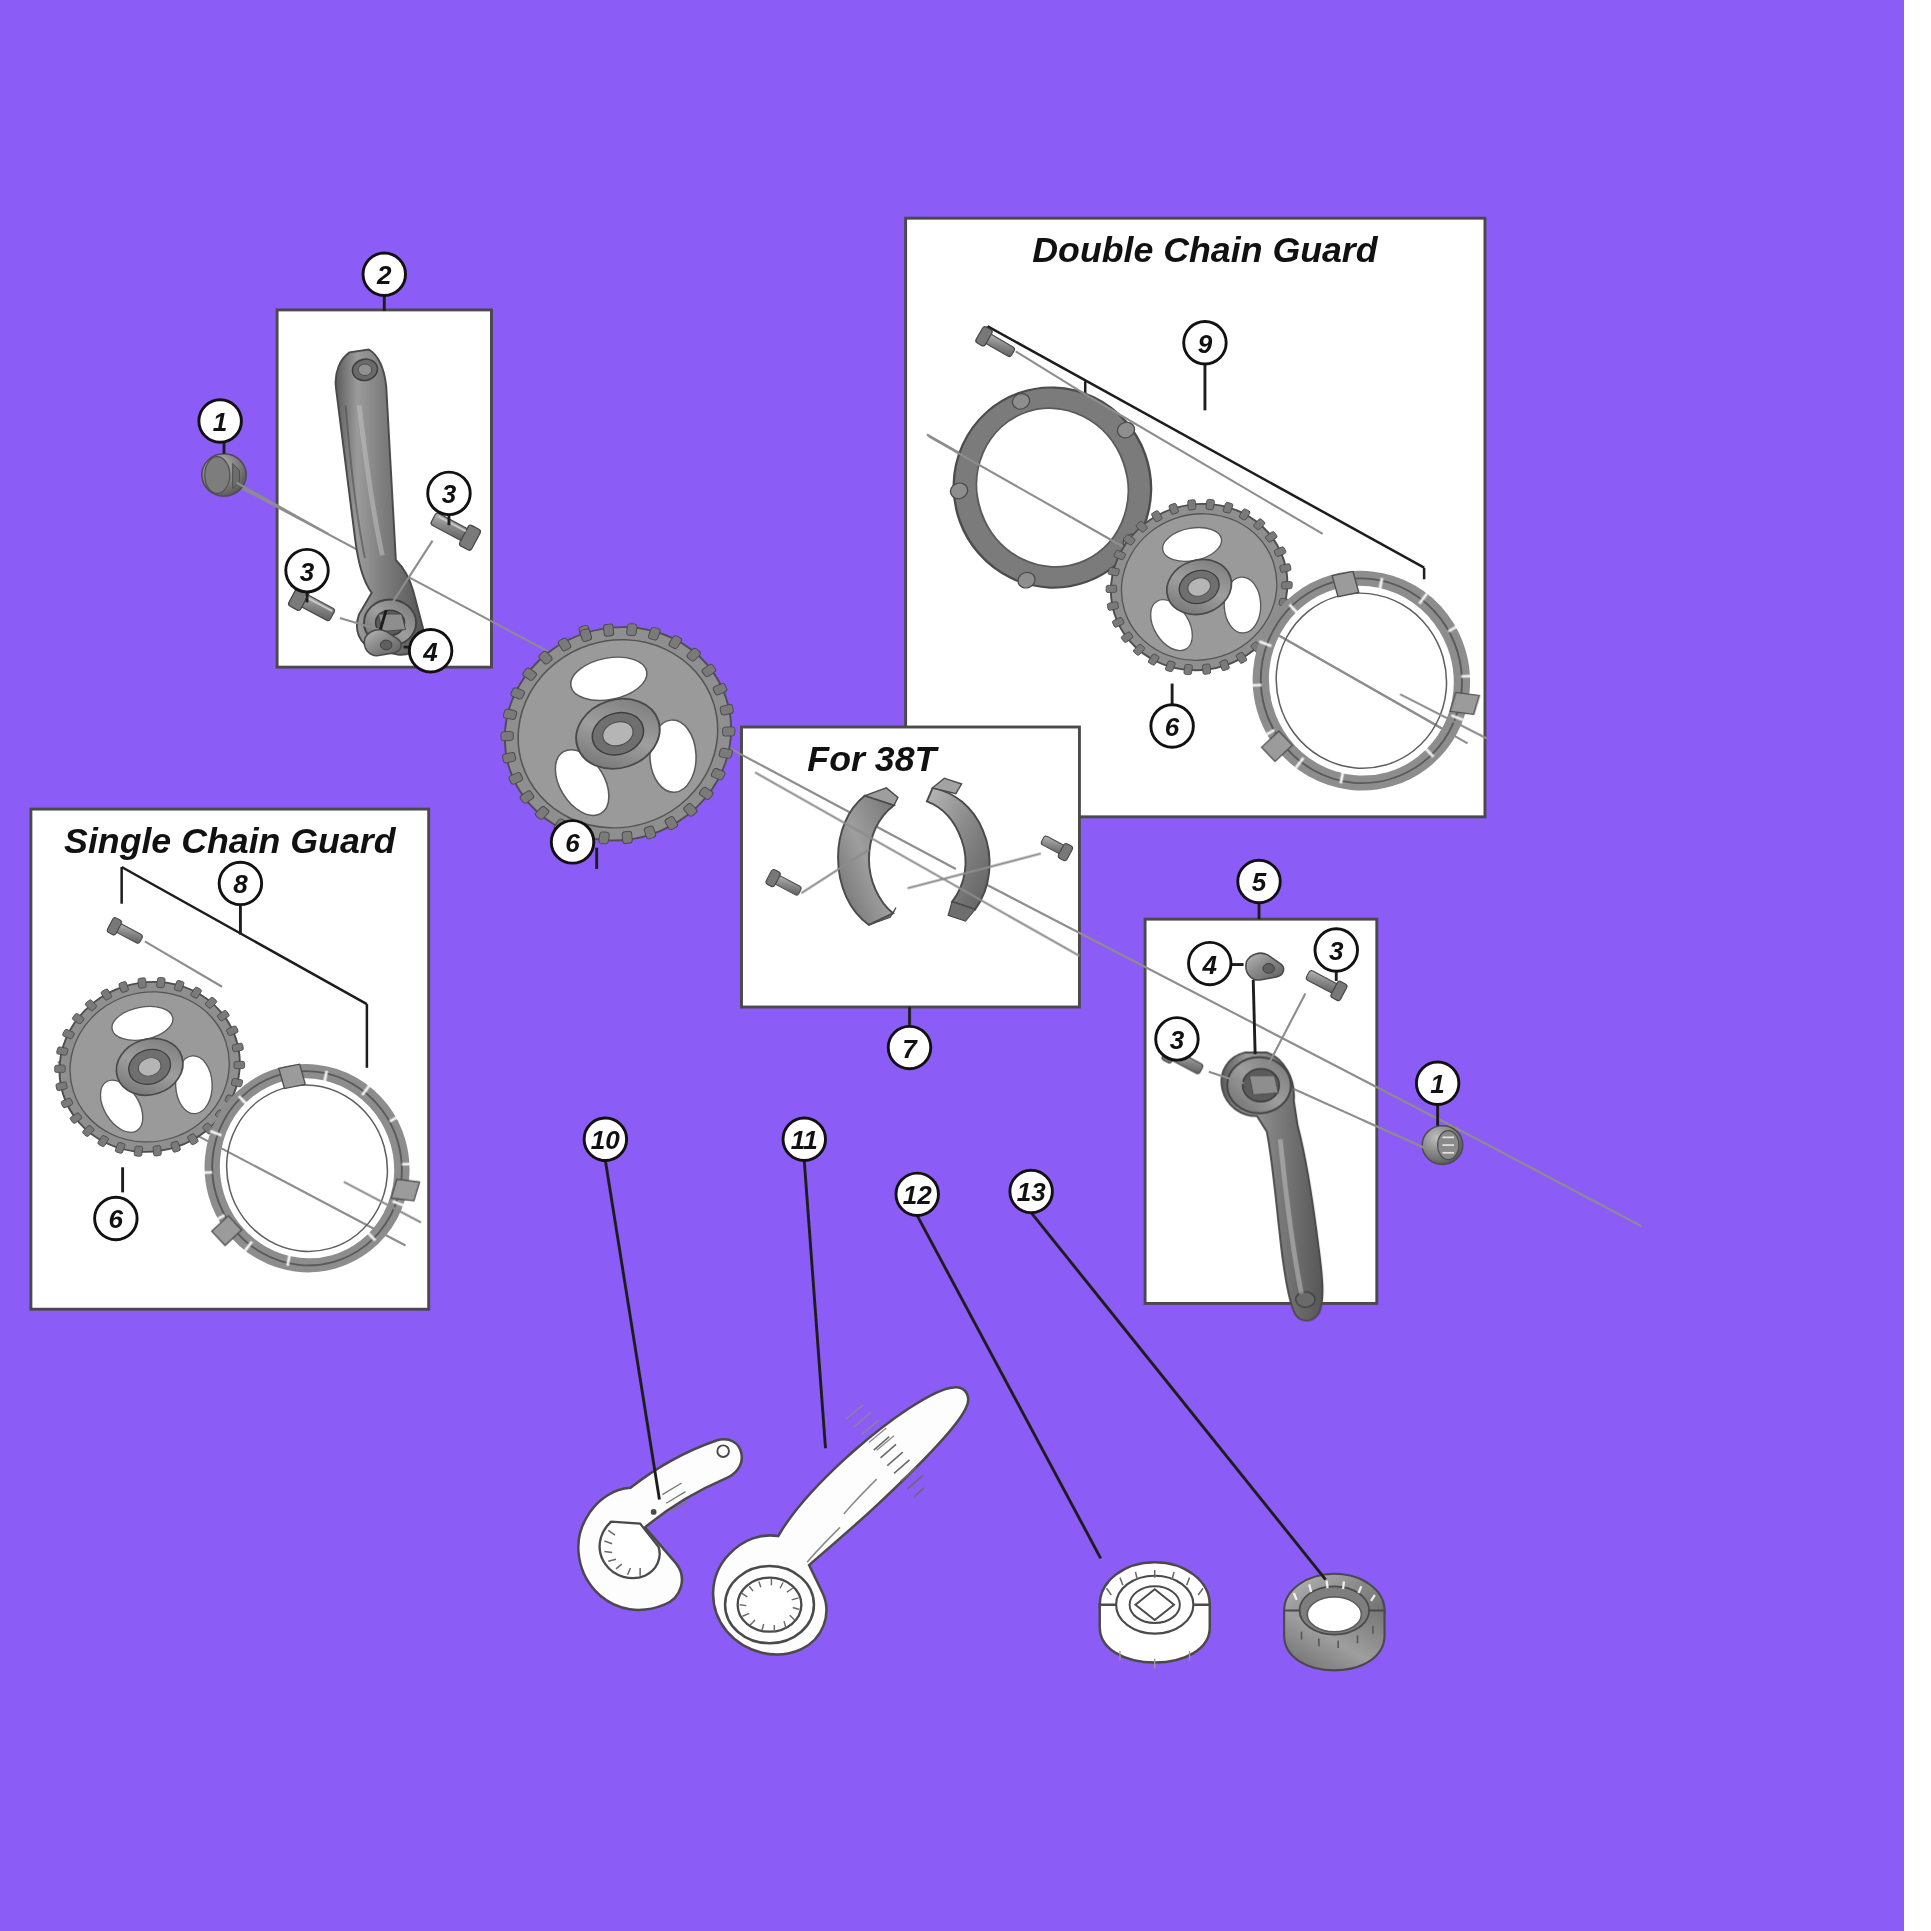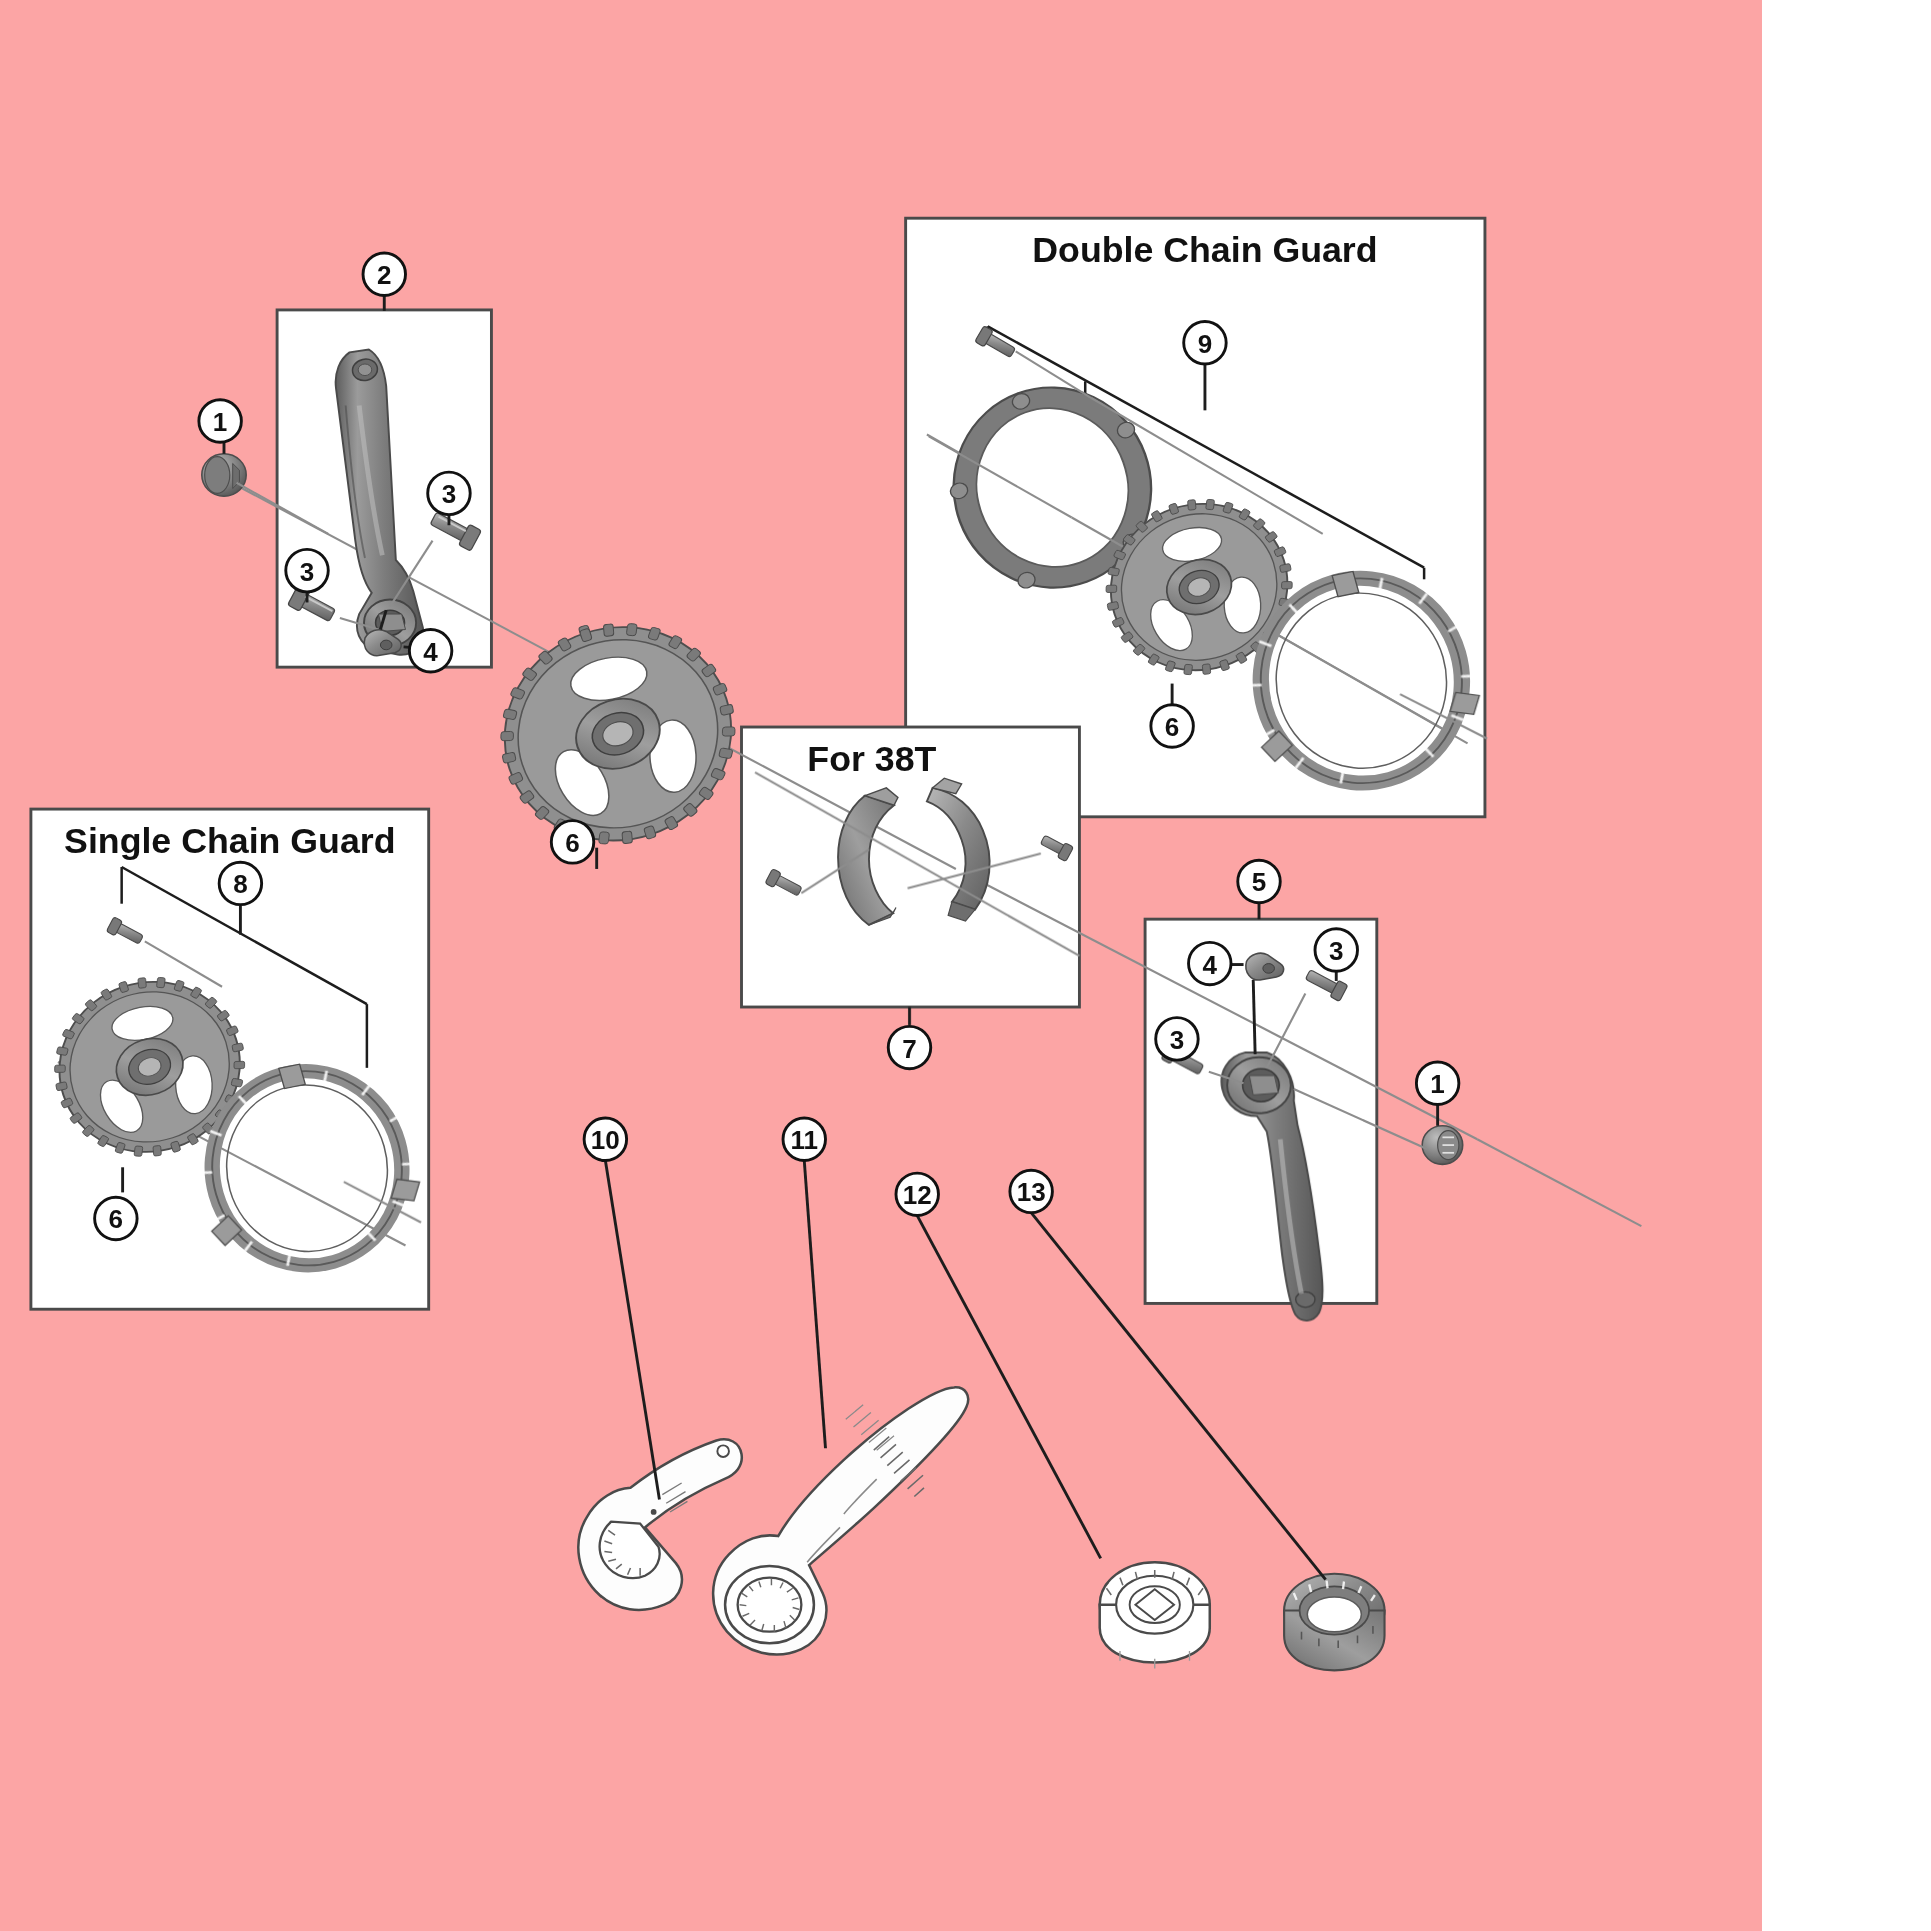--- a/index.html
+++ b/index.html
@@ -3,25 +3,26 @@
 <meta charset="utf-8">
 <title>Crankset Exploded Parts Diagram</title>
 <style>
   html, body {
     margin: 0;
     padding: 0;
     background: #ffffff;
   }
   #page {
     position: relative;
-    width: 1762px;
+    width: 1904px;
     height: 1931px;
-    background: #fca5a5;
+    background: #8b5cf6;
     font-family: "Liberation Sans", sans-serif;
     overflow: hidden;
+    font-style: italic;
   }
   svg.diagram {
     position: absolute;
     left: 0;
     top: 0;
     width: 1931px;
     height: 1931px;
   }
   .group-box {
     fill: #ffffff;

